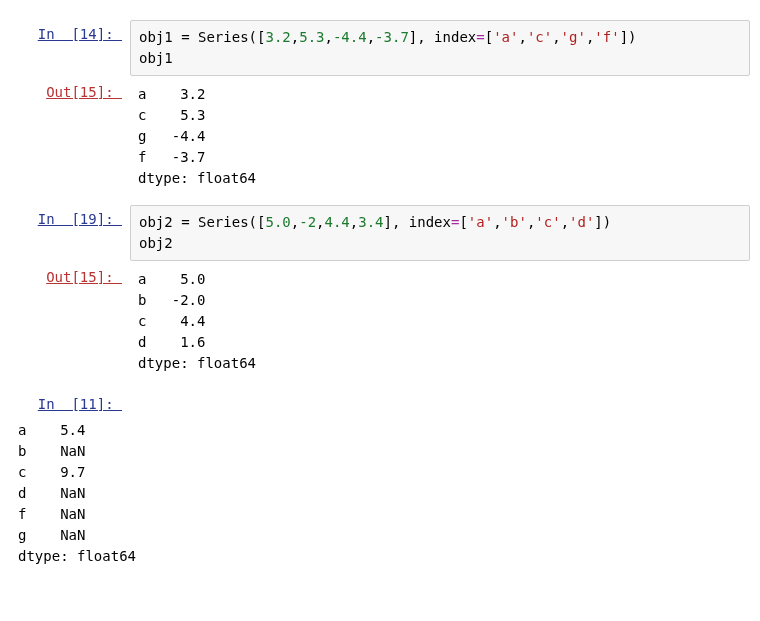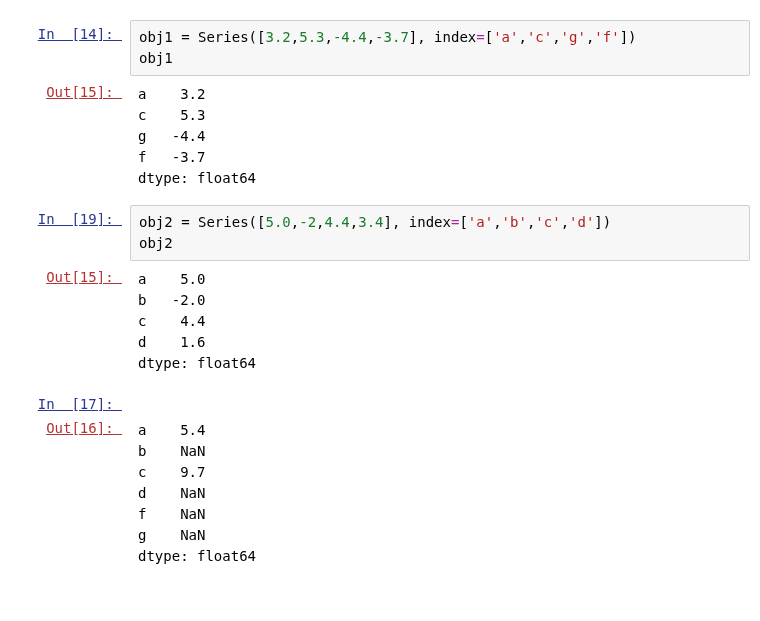--- a/index.html
+++ b/index.html
@@ -84,24 +84,23 @@
 <div class="cell">
   <div class="prompt prompt-out">Out[15]: </div>
   <div class="output-area">a    5.0
 b   -2.0
 c    4.4
 d    1.6
 dtype: float64</div>
 </div>
 
 <div class="cell">
-  <div class="prompt prompt-in">In  [17]: </div>
+  <div class="prompt prompt-in">In  [11]: </div>
 </div>
 <div class="cell">
-  <div class="prompt prompt-out">Out[16]: </div>
   <div class="output-area">a    5.4
 b    NaN
 c    9.7
 d    NaN
 f    NaN
 g    NaN
 dtype: float64</div>
 </div>
 
 </body></html>

